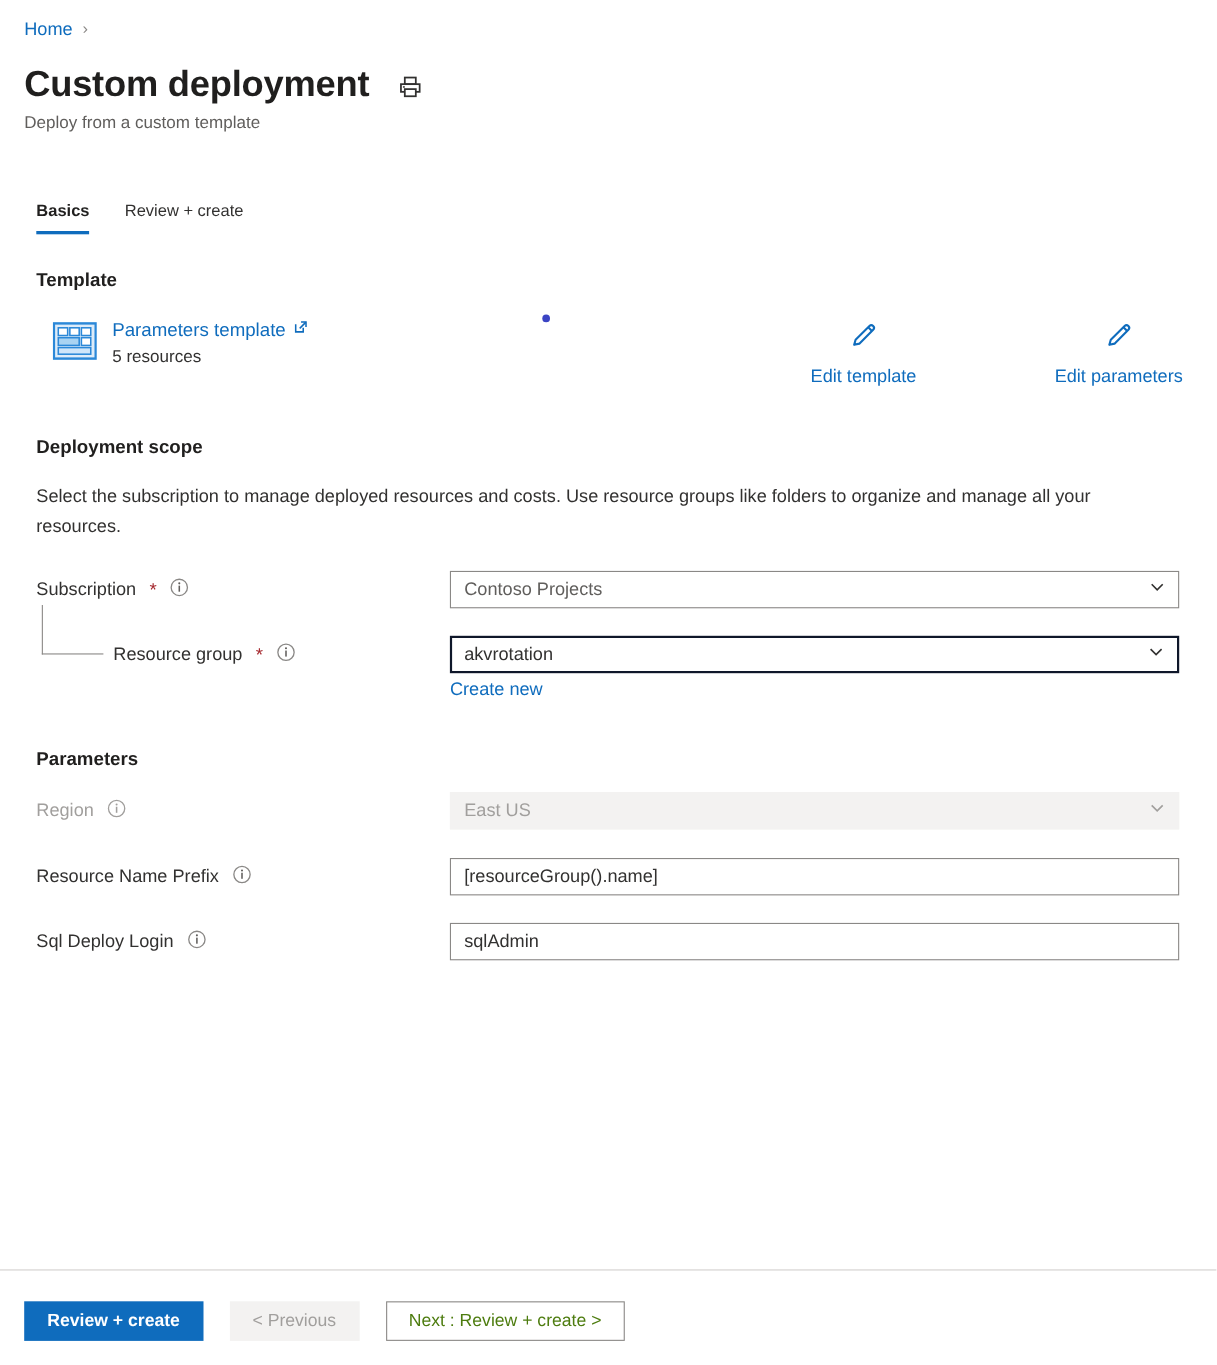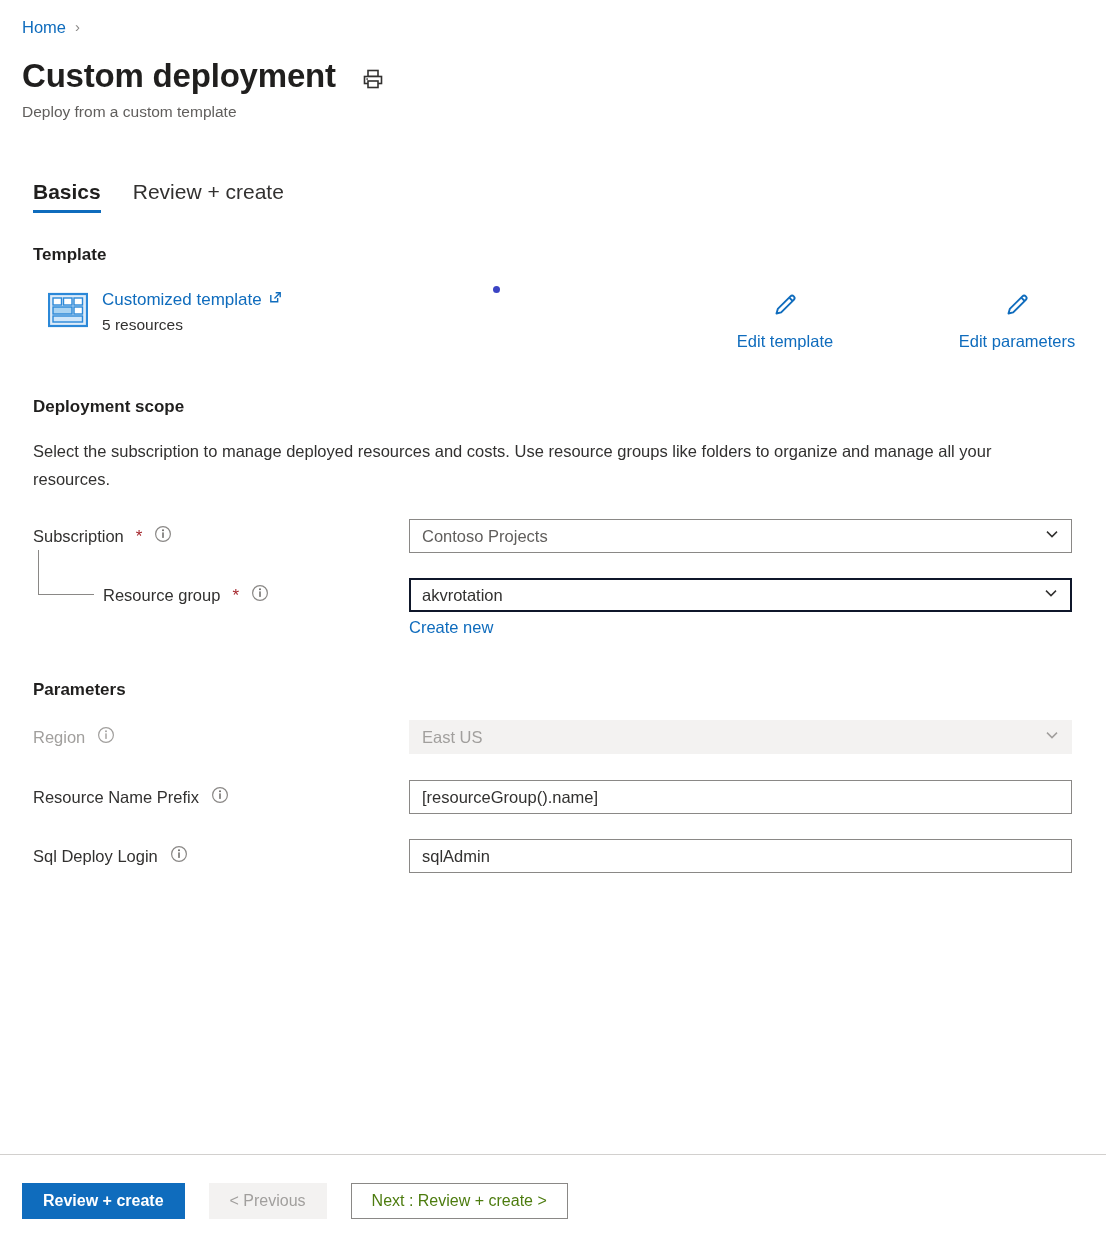--- a/index.html
+++ b/index.html
@@ -40,21 +40,21 @@
     position: absolute; left: 22px; top: 101px;
     font-size: 15.5px; line-height: 22px; color: #605e5c;
   }
 
   
   .tabs {
     position: absolute; left: 33px; top: 180px;
     display: flex; align-items: flex-start; gap: 32px;
   }
   .tab {
-    font-size: 21px; line-height: 24px;
+    font-size: 15px; line-height: 24px;
     padding-bottom: 9px; cursor: pointer; position: relative;
     color: #323130; white-space: nowrap;
   }
   .tab.active { font-weight: 700; color: #201f1e; }
   .tab.active::after {
     content: ""; position: absolute; left: 0; right: 0; bottom: 0;
     height: 3px; background: #0f6cbd;
   }
 
   
@@ -203,21 +203,21 @@
         <rect x="5" y="8" width="8.5" height="7" fill="#ffffff" stroke="#2b88d8" stroke-width="1.4"></rect>
         <rect x="15.5" y="8" width="8.5" height="7" fill="#ffffff" stroke="#2b88d8" stroke-width="1.4"></rect>
         <rect x="26" y="8" width="8.5" height="7" fill="#ffffff" stroke="#2b88d8" stroke-width="1.4"></rect>
         <rect x="5" y="17" width="19" height="7" fill="#a9d3f2" stroke="#2b88d8" stroke-width="1.4"></rect>
         <rect x="26" y="17" width="8.5" height="7" fill="#ffffff" stroke="#2b88d8" stroke-width="1.4"></rect>
         <rect x="5" y="26" width="29.5" height="6" fill="#cfe6fa" stroke="#2b88d8" stroke-width="1.4"></rect>
       </svg>
     </div>
     <div class="tpl-text">
       <div class="tpl-link">
-        <span>Customized template</span>
+        <span>Parameters template</span>
         <span>
           <svg width="15" height="15" viewBox="0 0 16 16">
             <path d="M3 5.2v7.3h7.3V8.4" fill="none" stroke="#0f6cbd" stroke-width="1.5"></path>
             <path d="M8.2 3h4.8v4.8" fill="none" stroke="#0f6cbd" stroke-width="1.5"></path>
             <path d="M12.7 3.3 6.9 9.1" fill="none" stroke="#0f6cbd" stroke-width="1.5"></path>
           </svg>
         </span>
       </div>
       <div class="tpl-sub">5 resources</div>
     </div>

